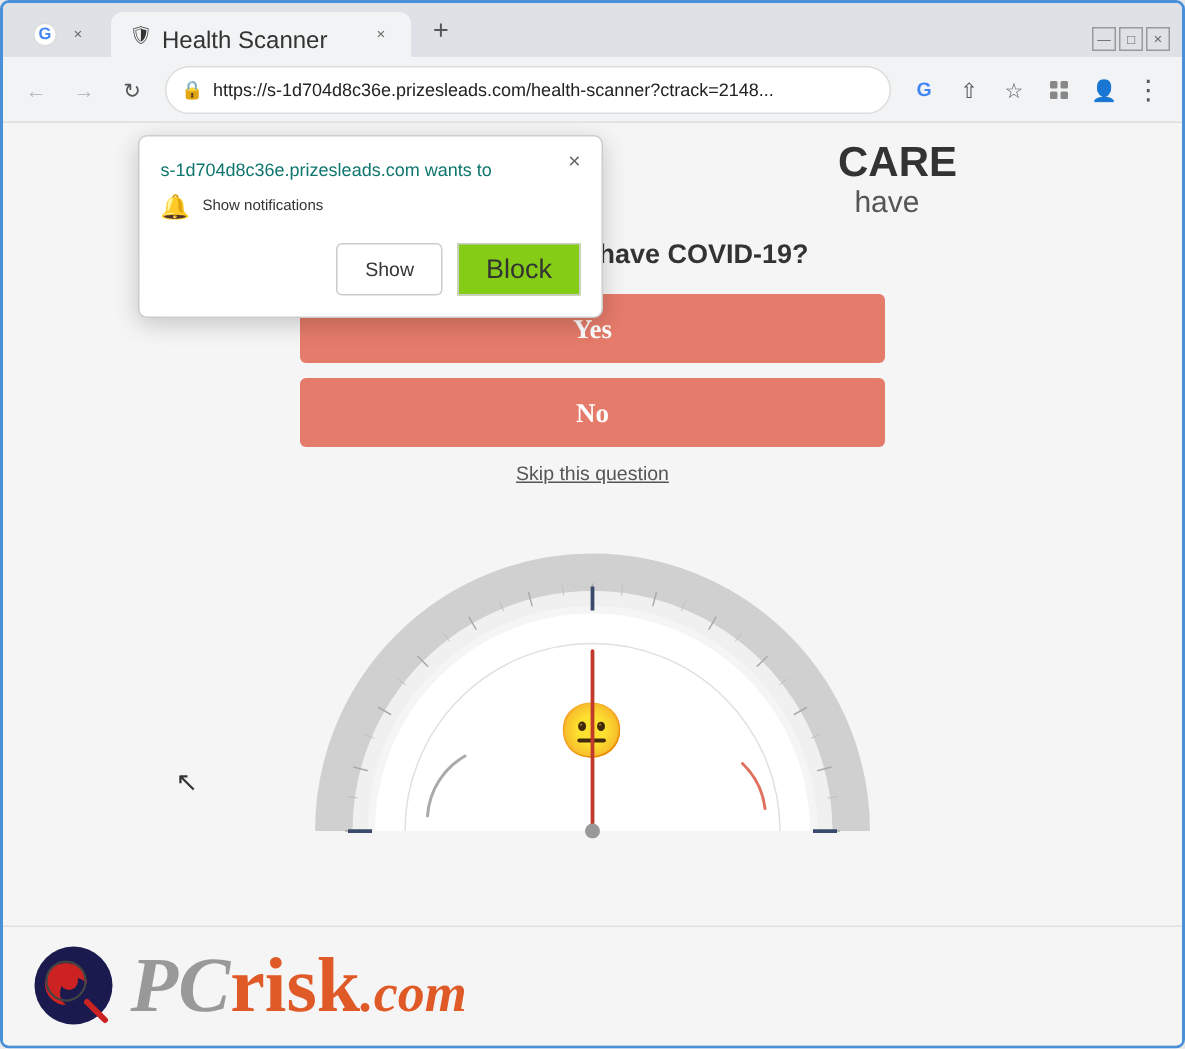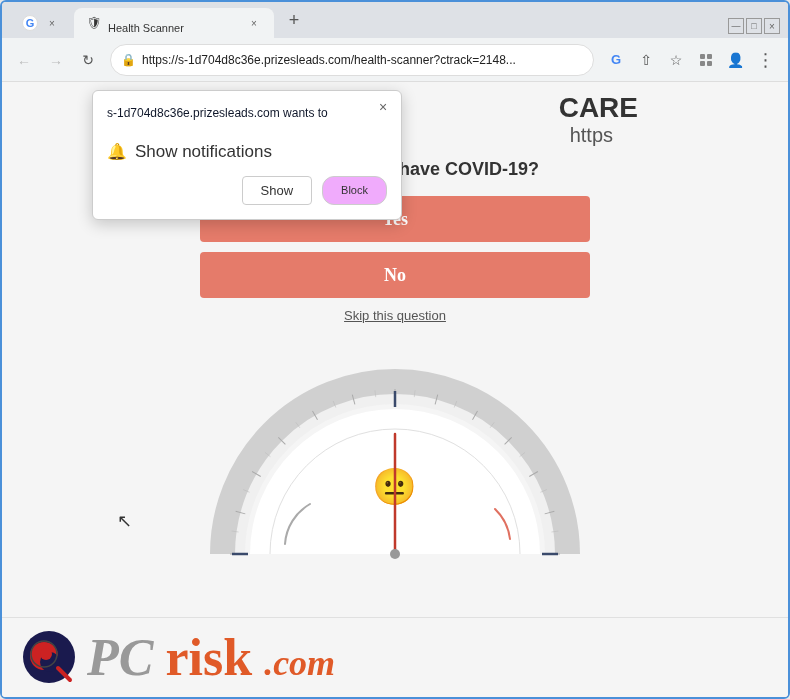--- a/index.html
+++ b/index.html
@@ -52,21 +52,21 @@
       display: flex;
       align-items: center;
       justify-content: center;
     }
 
     .tab-title {
       flex: 1;
       overflow: hidden;
       text-overflow: ellipsis;
       white-space: nowrap;
-      font-size: 11px;
+      font-size: 16px;
       margin-top: 10px;
     }
 
     .tab-close {
       width: 16px;
       height: 16px;
       display: flex;
       align-items: center;
       justify-content: center;
       border-radius: 50%;
@@ -273,40 +273,40 @@
       align-items: center;
       justify-content: center;
       cursor: pointer;
       color: #666;
       font-size: 14px;
       border-radius: 50%;
     }
 
     .popup-title {
       font-size: 12px;
-      color: #0f172a;
-      margin-bottom: 20px;
+      color: #0f766e;
+      margin-bottom: 6px;
       padding-right: 20px;
       line-height: 1.4;
     }
 
     .popup-notification-row {
       display: flex;
       align-items: center;
       gap: 8px;
       margin-bottom: 14px;
     }
 
     .bell-icon {
       font-size: 16px;
       color: #555;
     }
 
     .popup-notif-label {
-      font-size: 17px;
+      font-size: 10px;
       color: #333;
     }
 
     .popup-buttons {
       display: flex;
       gap: 10px;
       justify-content: flex-end;
     }
 
     .popup-btn-allow {
@@ -315,23 +315,23 @@
       border-radius: 4px;
       background: white;
       font-size: 13px;
       cursor: pointer;
       color: #333;
     }
 
     .popup-btn-block {
       padding: 6px 18px;
       border: 1px solid #ccc;
-      border-radius: 12px;
-      background: #f0abfc;
-      font-size: 11px;
+      border-radius: 0;
+      background: #84cc16;
+      font-size: 18px;
       cursor: pointer;
       color: #333;
     }
 
     
     .g-logo {
       width: 16px;
       height: 16px;
       border-radius: 50%;
       background: white;
@@ -428,21 +428,21 @@
         <button class="popup-btn-block">Block</button>
       </div>
     </div>
 
     <div class="website-bg">
 
       <div style="width:100%;text-align:right;padding-right:150px;margin-bottom:0;">
         <span style="font-size:28px;font-weight:bold;color:#333;margin-left:20px;">CARE</span>
       </div>
       <div style="width:100%;text-align:right;padding-right:175px;margin-bottom:12px;">
-        <span style="font-size:20px;color:#555;">https</span>
+        <span style="font-size:20px;color:#555;">have</span>
       </div>
 
       <div class="question-text">Do you currently have COVID-19?</div>
 
       <button class="btn-yes">Yes</button>
 
       <button class="btn-no">No</button>
 
       <span class="skip-link">Skip this question</span>
 
@@ -519,21 +519,21 @@
       <svg class="logo-icon" viewBox="0 0 55 55">
         <circle cx="27" cy="27" r="26" fill="#1a1a4e"></circle>
         <circle cx="22" cy="26" r="14" fill="#cc2222"></circle>
         <circle cx="28" cy="32" r="10" fill="#1a1a4e"></circle>
         <circle cx="24" cy="24" r="6" fill="#cc2222"></circle>
 
         <line x1="36" y1="38" x2="48" y2="50" stroke="#cc2222" stroke-width="4" stroke-linecap="round"></line>
         <circle cx="22" cy="24" r="13" fill="none" stroke="#444" stroke-width="1.5"></circle>
       </svg>
 
-      <div style="display:flex;align-items:baseline;gap:12px;">
+      <div style="display:flex;align-items:baseline;gap:0;">
         <span style="font-size:52px;font-weight:bold;color:#999;font-style:italic;font-family:Georgia,serif;">PC</span>
         <span style="font-size:52px;font-weight:bold;color:#e05a28;font-family:Georgia,serif;">risk</span>
         <span style="font-size:36px;font-weight:bold;color:#e05a28;font-style:italic;font-family:Georgia,serif;">.com</span>
       </div>
     </div>
 
   </div>
 
 </div>
 

